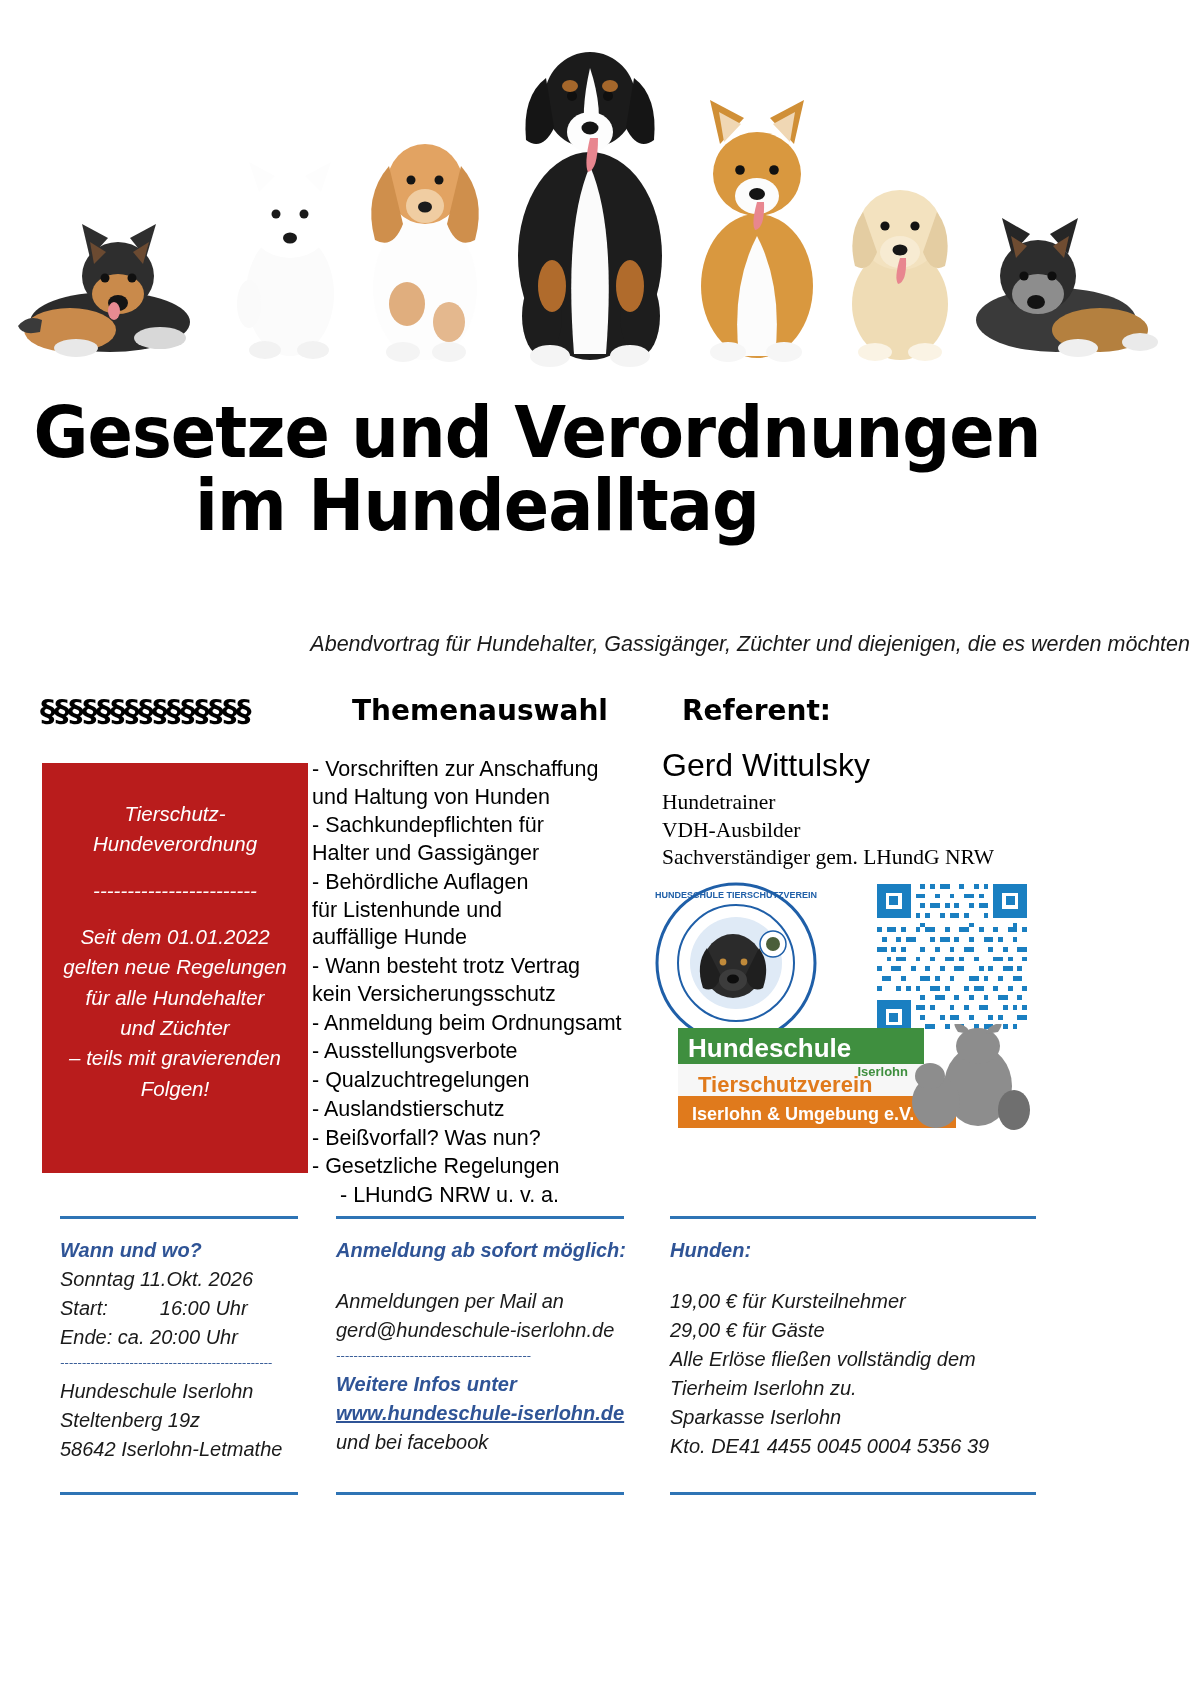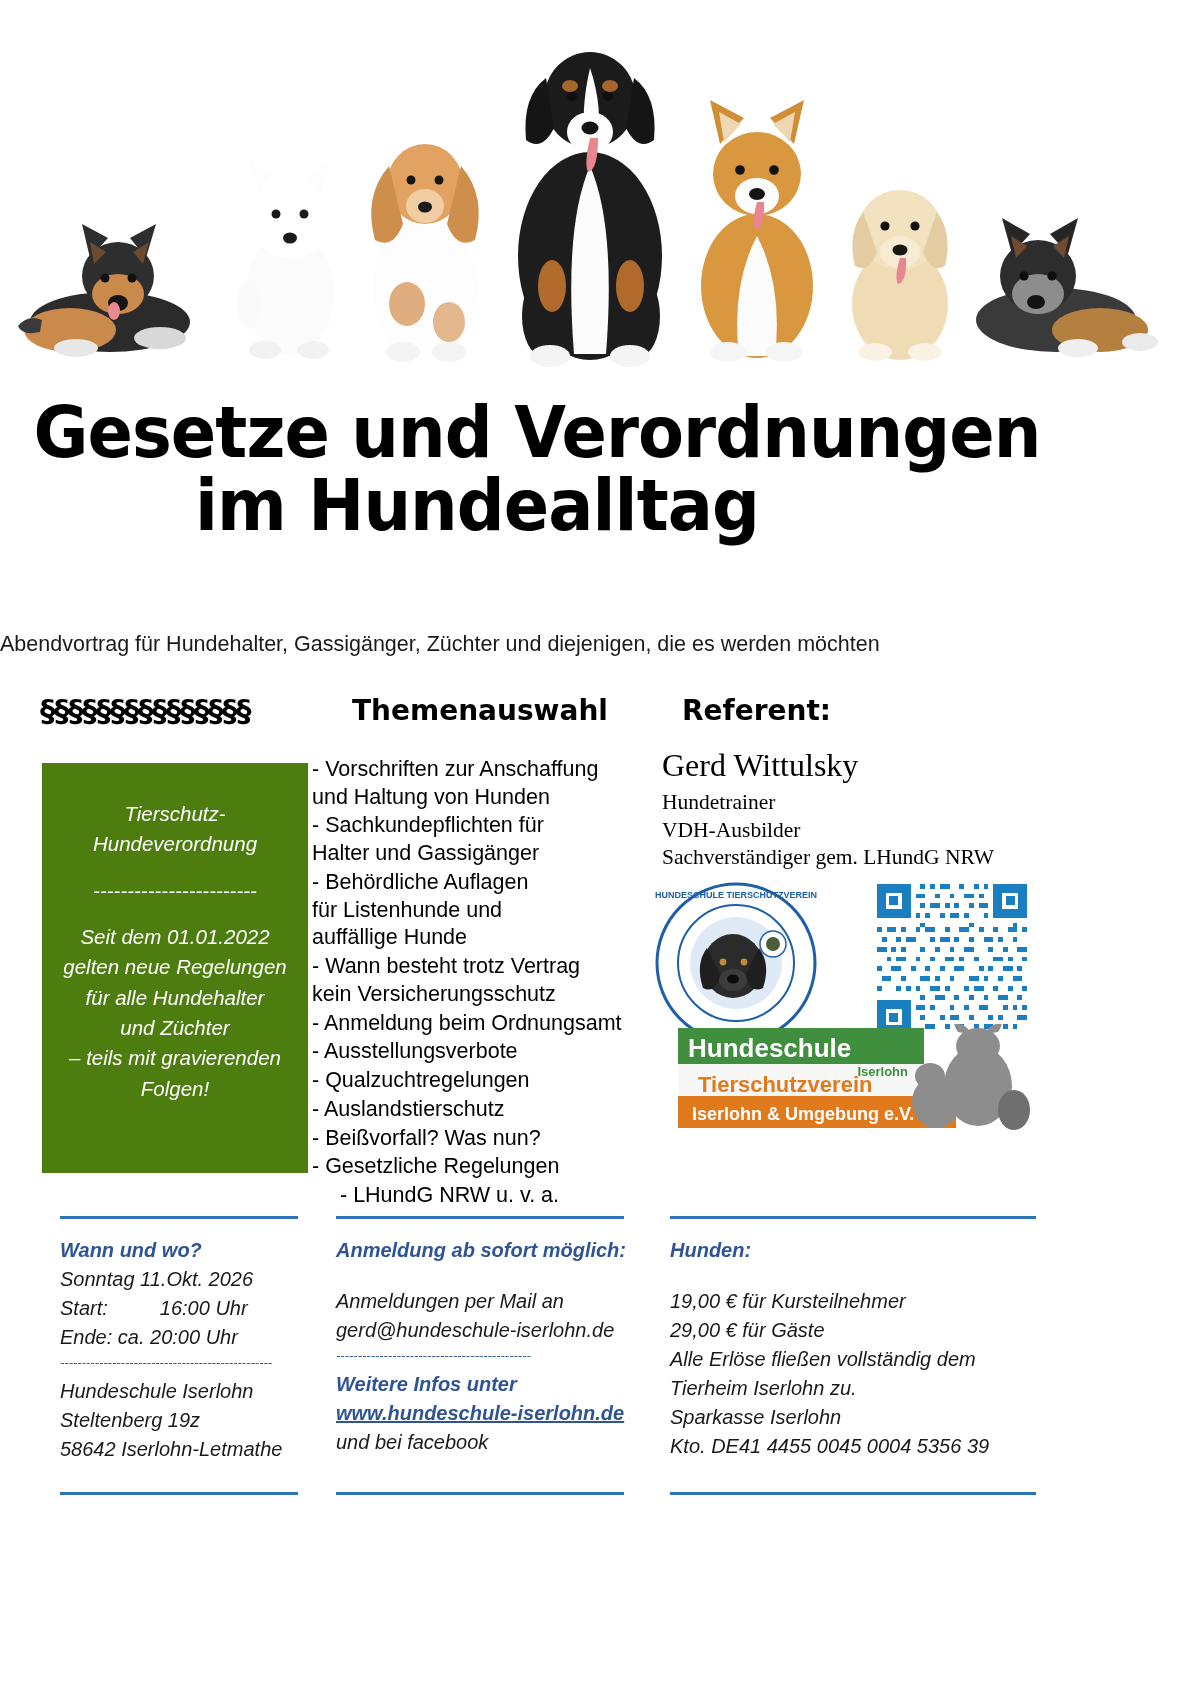--- a/index.html
+++ b/index.html
@@ -47,23 +47,24 @@
     letter-spacing: -1px;
     transform: scaleX(0.93);
     transform-origin: center;
     white-space: nowrap;
   }
   .subtitle {
     position: absolute;
     left: 0;
     top: 632px;
     width: 1190px;
-    text-align: left;
+    text-align: right;
     font-size: 21.5px;
     color: #1a1a1a;
+    font-style: italic;
   }
 
   
   .col-head {
     position: absolute;
     font-family: "DejaVu Sans", sans-serif;
     font-weight: bold;
     font-size: 28px;
     letter-spacing: 0px;
     margin-left: 14px;
@@ -81,21 +82,21 @@
   #head-themen { left: 338px; top: 694px; }
   #head-referent { left: 668px; top: 694px; }
 
   
   .blue-box {
     position: absolute;
     left: 42px;
     top: 763px;
     width: 266px;
     height: 410px;
-    background: #4d7c0f;
+    background: #b91c1c;
     color: #ffffff;
     font-style: italic;
     font-size: 20.5px;
     line-height: 1.48;
     text-align: center;
     box-sizing: border-box;
     padding: 36px 14px 0 14px;
   }
   .blue-box .sep { letter-spacing: 0px; }
   .blue-box .gap { height: 16px; }
@@ -116,21 +117,21 @@
   }
   .themen .sub {
     padding-left: 28px;
   }
 
   
   .referent-name {
     position: absolute;
     left: 662px;
     top: 747px;
-    font-family: Liberation Serif, serif;
+    font-family: Liberation Sans, sans-serif;
     font-size: 32px;
   }
   .referent-lines {
     position: absolute;
     left: 662px;
     top: 789px;
     font-family: "Liberation Serif", serif;
     font-size: 21.5px;
     line-height: 1.29;
   }

